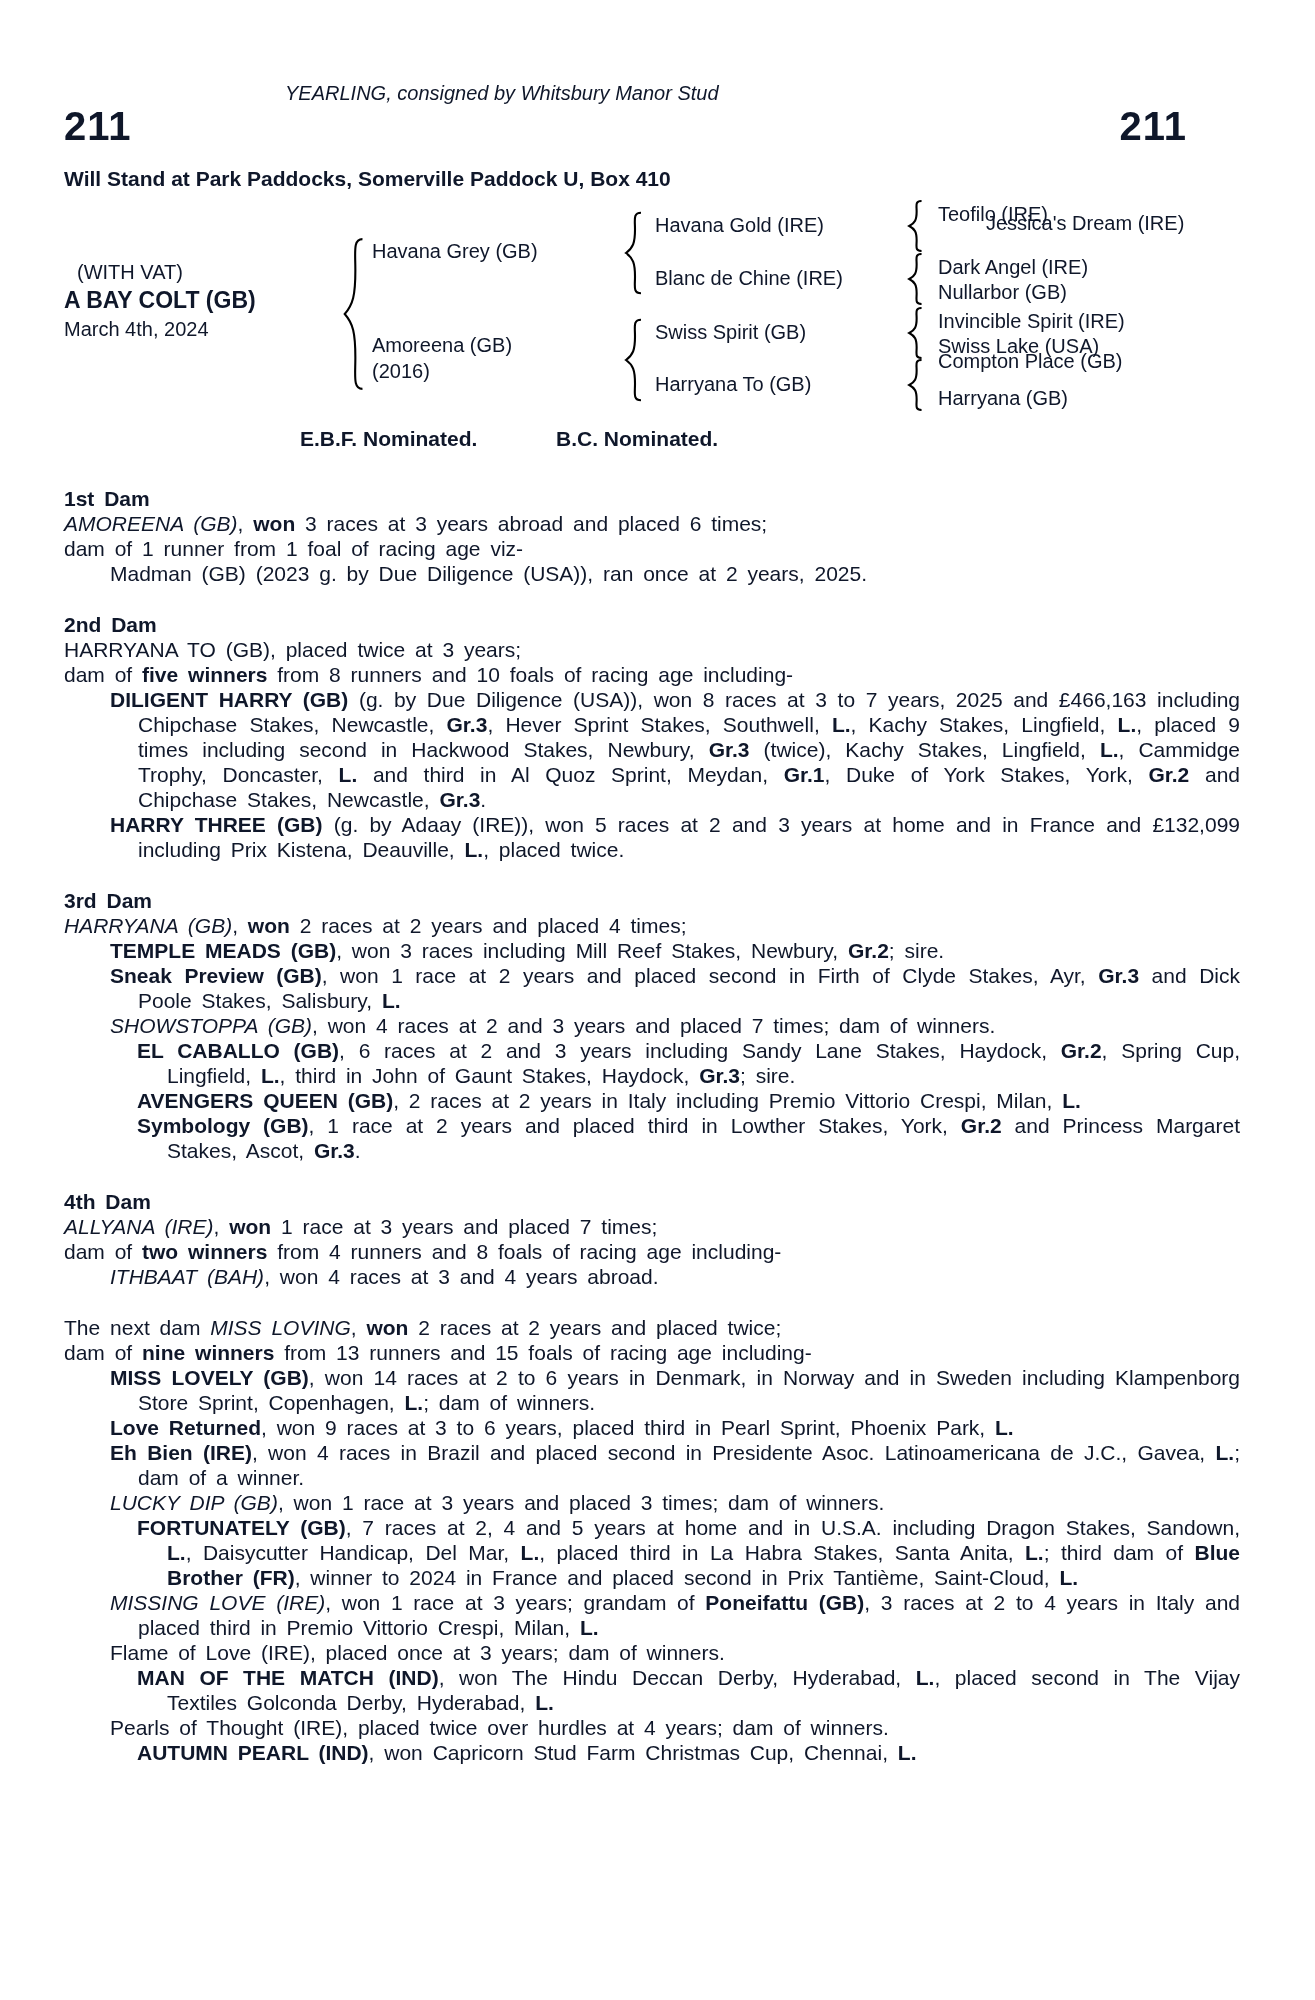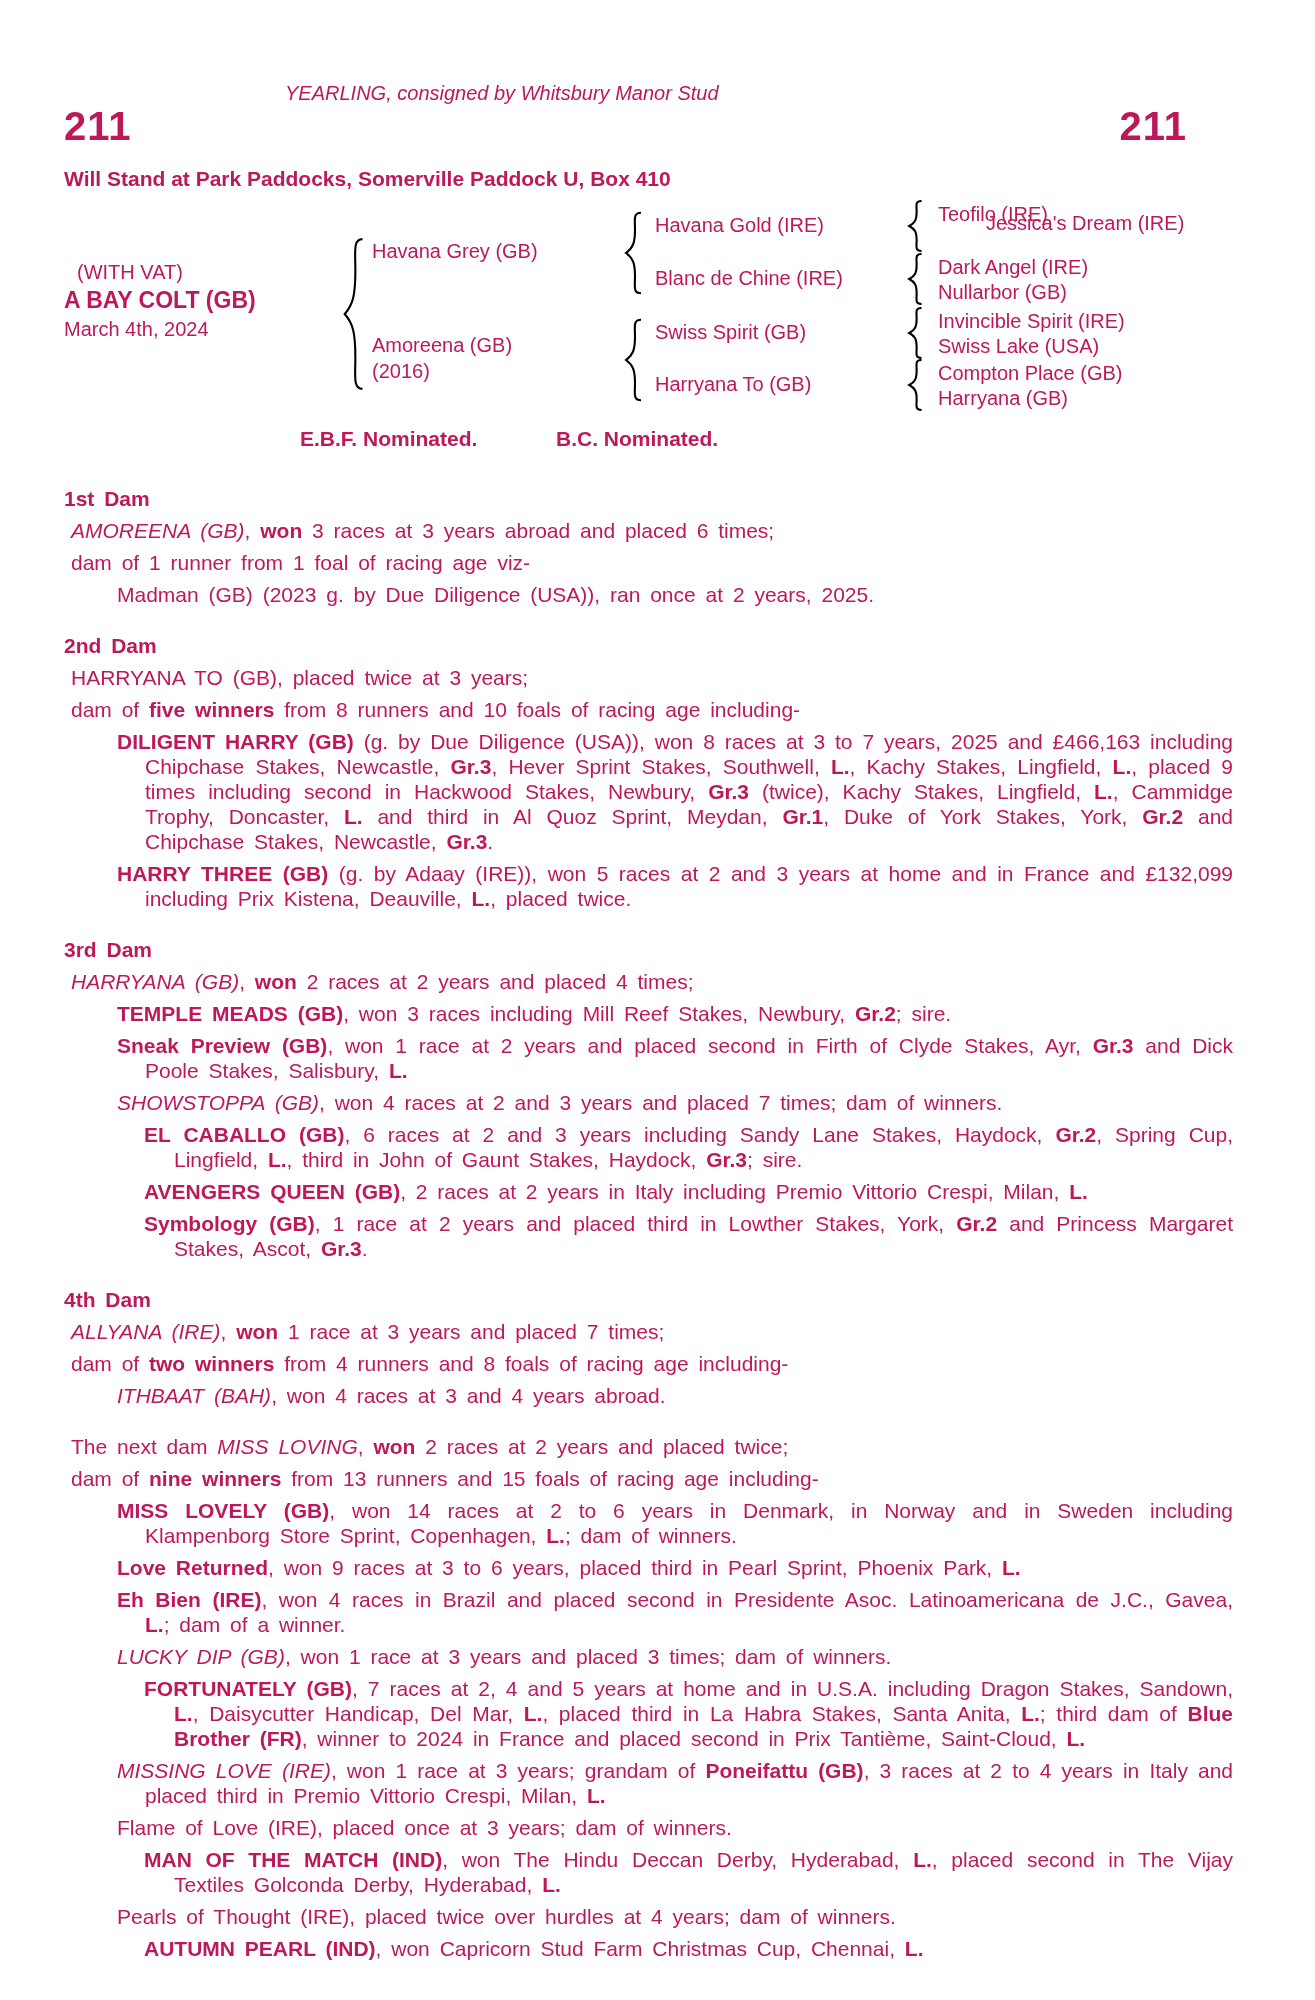--- a/index.html
+++ b/index.html
@@ -1,19 +1,19 @@
 <!DOCTYPE html>
 <html><head>
 <meta charset="utf-8">
 <style>
   html,body { margin:0; padding:0; background:#ffffff; }
   .page {
     position:relative;
     width:1315px; height:2000px;
-    background:#ffffff; color:#be185d;
+    background:#ffffff; color:#0f172a;
     font-family:"Liberation Sans", sans-serif;
     overflow:hidden;
   }
   .abs { position:absolute; }
 
   .consignor { font-style:italic; font-size:20px; white-space:nowrap; }
   .lot { font-size:40px; font-weight:700; letter-spacing:1px; }
   .stand { font-size:21px; font-weight:700; white-space:nowrap; }
 
   .ped-name { font-size:20px; white-space:nowrap; }
@@ -23,21 +23,21 @@
 
   .brace path { stroke:#000; fill:none; stroke-width:2.1; }
 
   .sections {
     position:absolute; left:64px; top:486px; width:1176px;
     font-size:21px; line-height:25px; text-align:justify;
     word-spacing:4px;
   }
   .section + .section { margin-top:26px; }
   .sec-heading { font-weight:700; }
-  .para { margin:7px; }
+  .para { margin:0; }
   .lvl0 { padding-left:0; }
   .lvl1 { padding-left:74px;  text-indent:-28px; }
   .lvl2 { padding-left:103px; text-indent:-30px; }
   .para b { font-weight:700; }
   .para i { font-style:italic; }
 </style>
 </head>
 <body>
 
 <div class="page">
@@ -84,21 +84,21 @@
     <svg class="abs brace" style="left:906px; top:359px; width:18px; height:52px;" viewBox="0 0 22 100" preserveAspectRatio="none">
       <path d="M19,2 C11,2 13,10 13,22 C13,38 11,44 4,50 C11,56 13,62 13,78 C13,90 11,98 19,98" vector-effect="non-scaling-stroke"></path>
     </svg>
 
     <div class="abs ped-name" style="left:938px; top:203px;">Teofilo (IRE)</div>
     <div class="abs ped-name" style="left:938px; top:212px;margin-left:48px;">Jessica's Dream (IRE)</div>
     <div class="abs ped-name" style="left:938px; top:256px;">Dark Angel (IRE)</div>
     <div class="abs ped-name" style="left:938px; top:281px;">Nullarbor (GB)</div>
     <div class="abs ped-name" style="left:938px; top:310px;">Invincible Spirit (IRE)</div>
     <div class="abs ped-name" style="left:938px; top:335px;">Swiss Lake (USA)</div>
-    <div class="abs ped-name" style="left:938px; top:362px;">Compton Place (GB)</div>
+    <div class="abs ped-name" style="left:938px; top:350px;">Compton Place (GB)</div>
     <div class="abs ped-name" style="left:938px; top:387px;">Harryana (GB)</div>
   </div>
 
   <div class="abs nominated" style="left:300px; top:427px;">E.B.F. Nominated.</div>
   <div class="abs nominated" style="left:556px; top:427px;">B.C. Nominated.</div>
 
   <div class="sections" id="sections">
       <div class="section">
         <div class="sec-heading">1st Dam</div>
         <div class="para lvl0"><i>AMOREENA (GB)</i><span>, </span><b>won</b><span> 3 races at 3 years abroad and placed 6 times;</span></div>

